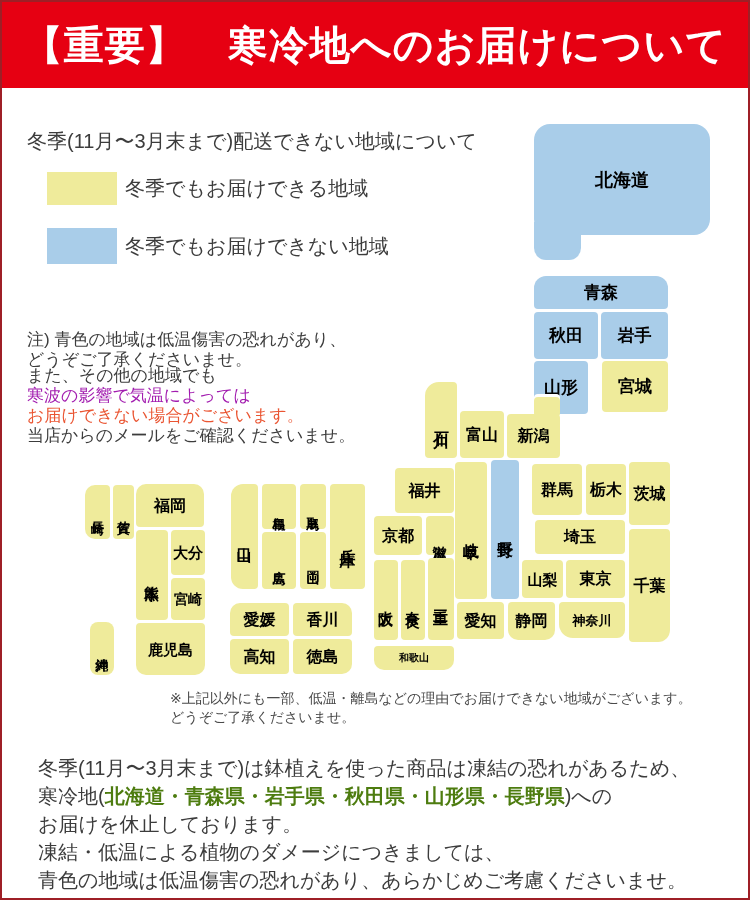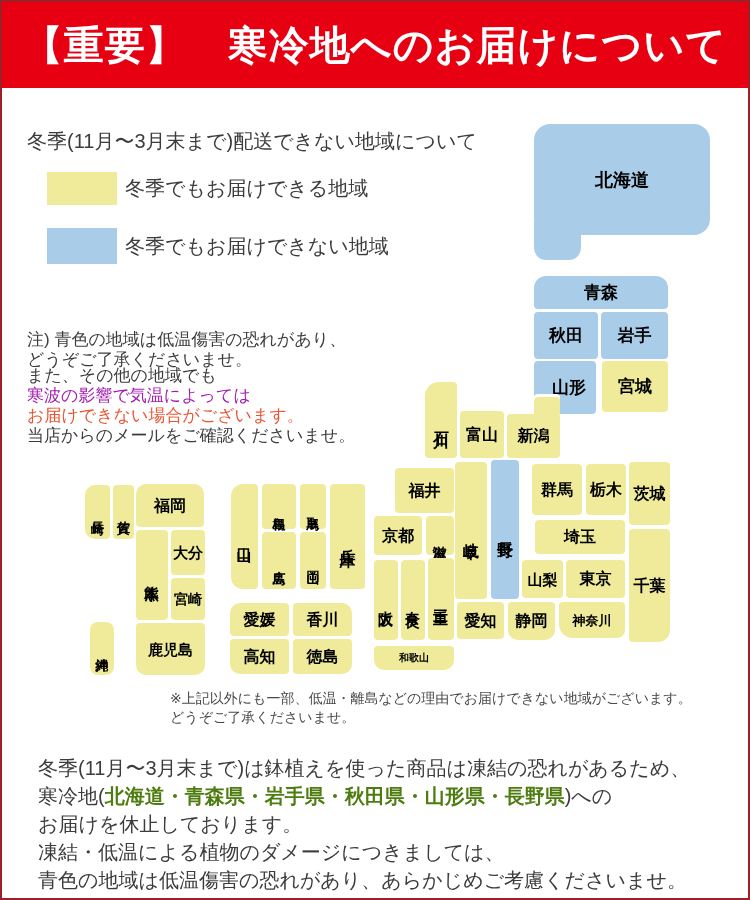--- a/index.html
+++ b/index.html
@@ -55,21 +55,21 @@
     <div style="color:#ea5532;">お届けできない場合がございます。</div>
     <div>当店からのメールをご確認くださいませ。</div>
   </div>
 
   <div class="abs" style="left:0;top:0;width:750px;height:900px;">
       <div class="pref" style="left: 532px; top: 122px; width: 176px; height: 111px; background: rgb(169, 205, 233); font-size: 18px; border-radius: 16px;">北海道</div>
       <div class="pref" style="left: 532px; top: 220px; width: 47px; height: 38px; background: rgb(169, 205, 233); border-radius: 0px 0px 12px 12px;"></div>
       <div class="pref" style="left: 532px; top: 274px; width: 134px; height: 33px; background: rgb(169, 205, 233); border-radius: 12px 12px 4px 4px;">青森</div>
       <div class="pref" style="left: 532px; top: 310px; width: 64px; height: 47px; background: rgb(169, 205, 233);">秋田</div>
       <div class="pref" style="left: 599px; top: 310px; width: 67px; height: 47px; background: rgb(169, 205, 233);">岩手</div>
-      <div class="pref" style="left: 532px; top: 359px; width: 54px; height: 53px; background: rgb(169, 205, 233); padding-left: 8px;">山形</div>
+      <div class="pref" style="left: 532px; top: 359px; width: 54px; height: 53px; background: rgb(169, 205, 233);">山形</div>
       <div class="pref" style="left: 600px; top: 359px; width: 66px; height: 51px; background: rgb(239, 235, 155);">宮城</div>
       <div class="pref" style="left: 532px; top: 395px; width: 26px; height: 20px; background: rgb(239, 235, 155); box-shadow: rgb(255, 255, 255) -3px 0px 0px, rgb(255, 255, 255) 0px -3px 0px;"></div>
       <div class="pref" style="left: 505px; top: 412px; width: 53px; height: 44px; background: rgb(239, 235, 155); font-size: 16px;">新潟</div>
       <div class="pref vert" style="left: 423px; top: 380px; width: 32px; height: 76px; background: rgb(239, 235, 155); font-size: 16px; border-radius: 14px 4px 4px;">石川</div>
       <div class="pref" style="left: 458px; top: 409px; width: 44px; height: 47px; background: rgb(239, 235, 155); font-size: 16px;">富山</div>
       <div class="pref vert" style="left: 489px; top: 458px; width: 28px; height: 139px; background: rgb(169, 205, 233); font-size: 16px;">長野</div>
       <div class="pref vert" style="left: 453px; top: 460px; width: 32px; height: 137px; background: rgb(239, 235, 155); font-size: 16px;">岐阜</div>
       <div class="pref" style="left: 530px; top: 462px; width: 50px; height: 51px; background: rgb(239, 235, 155); font-size: 16px;">群馬</div>
       <div class="pref" style="left: 584px; top: 462px; width: 40px; height: 51px; background: rgb(239, 235, 155); font-size: 16px;">栃木</div>
       <div class="pref" style="left: 627px; top: 460px; width: 41px; height: 63px; background: rgb(239, 235, 155); font-size: 16px;">茨城</div>

